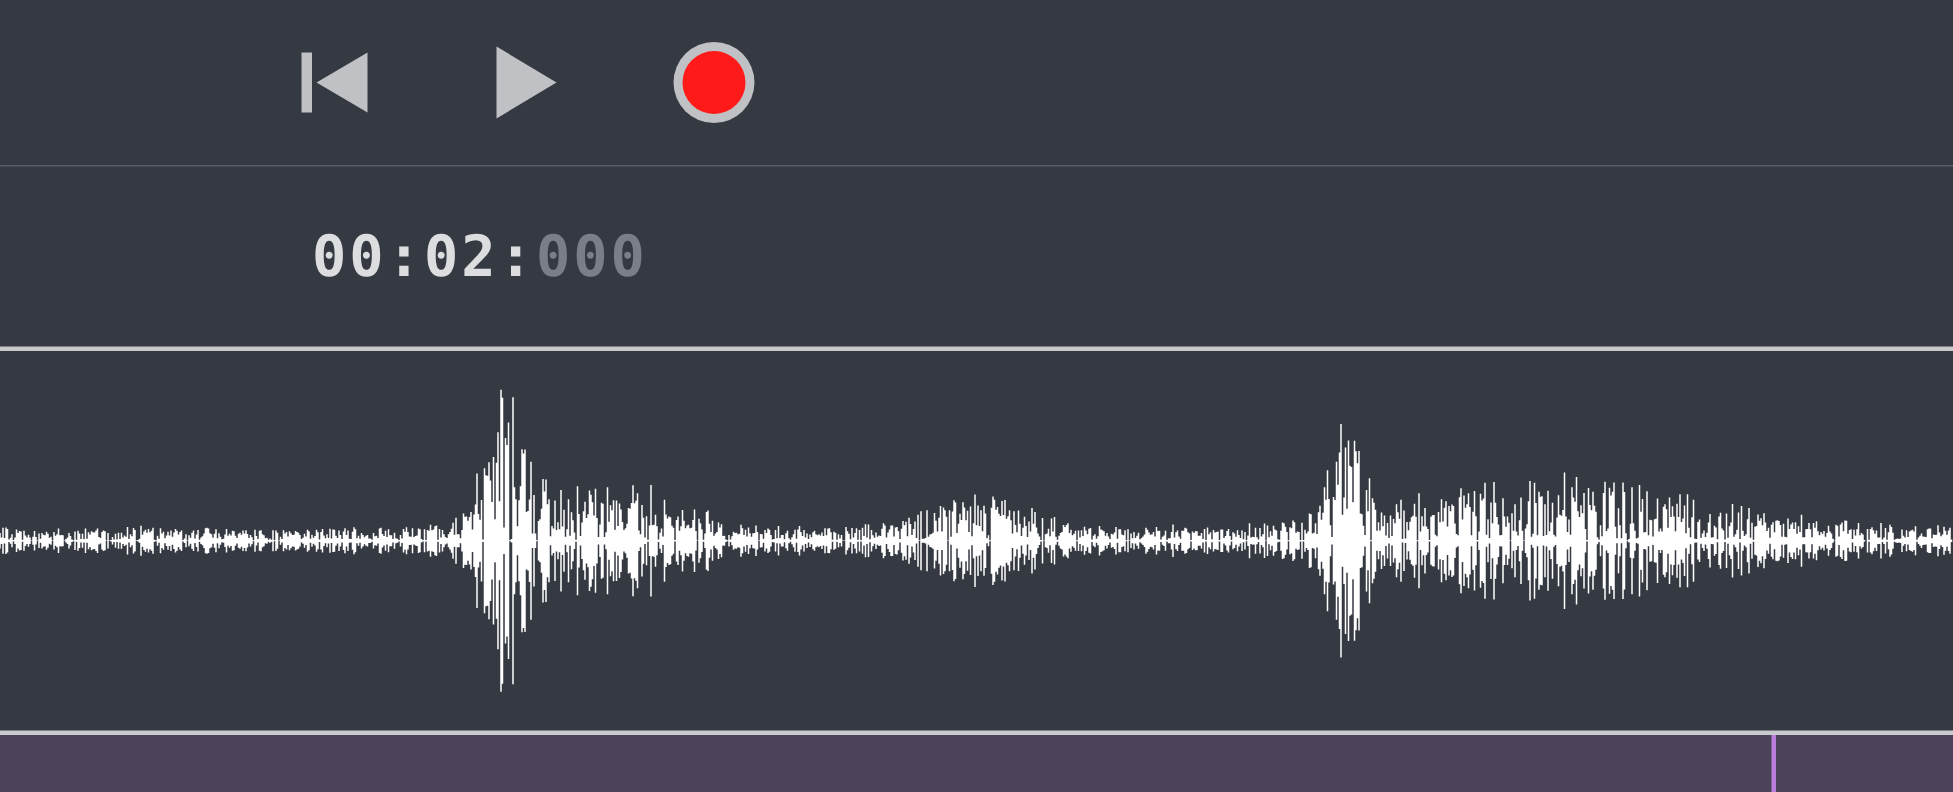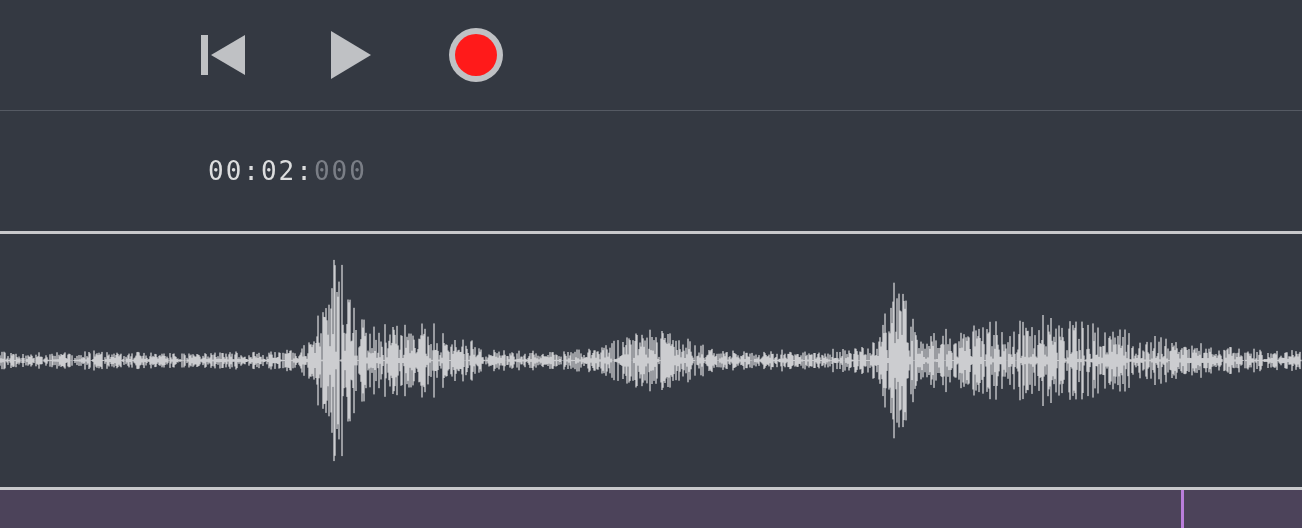--- a/index.html
+++ b/index.html
@@ -1,20 +1,20 @@
 <!DOCTYPE html>
 <html><head>
 <meta charset="utf-8">
 <style>
   html,body{margin:0;padding:0;width:1302px;height:528px;background:#343942;font-family:"Menlo","Consolas",monospace;overflow:hidden}
   .toolbar{height:110px;border-bottom:1px solid #555a63;display:flex;align-items:center;padding-left:195px;gap:70px}
   .btn{display:flex;align-items:center;justify-content:center;cursor:pointer}
   .btn svg{display:block}
   .time-row{height:120px;border-bottom:3px solid #c8c9cb;display:flex;align-items:center;padding-left:208px}
-  .time{font-size:26px;letter-spacing:2px;font-weight:400}
+  .time{font-size:38px;letter-spacing:2px;font-weight:700}
   .time .hhmm{color:#dcddde}
   .time .ms{color:#7a7e86}
   .wave-area{position:relative;height:253px;background:#343942;border-bottom:3px solid #c8c9cb}
   .wave-svg{position:absolute;inset:0;width:100%;height:100%}
   .timeline{position:relative;height:39px;background:#4c435a}
   .playhead{position:absolute;top:0;bottom:0;width:3px;background:#b97edb}
 </style>
 </head>
 <body>
 

